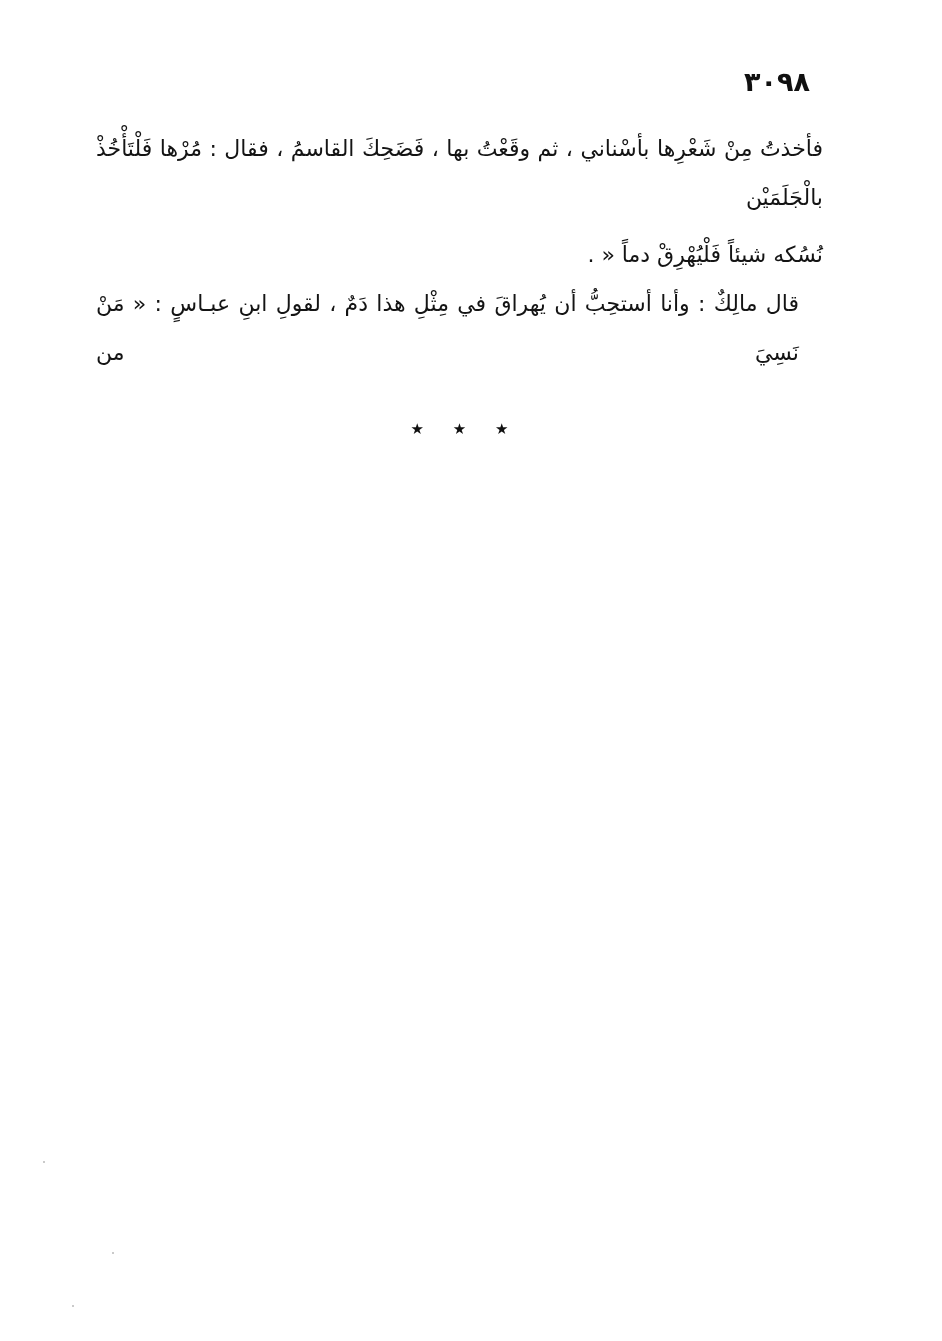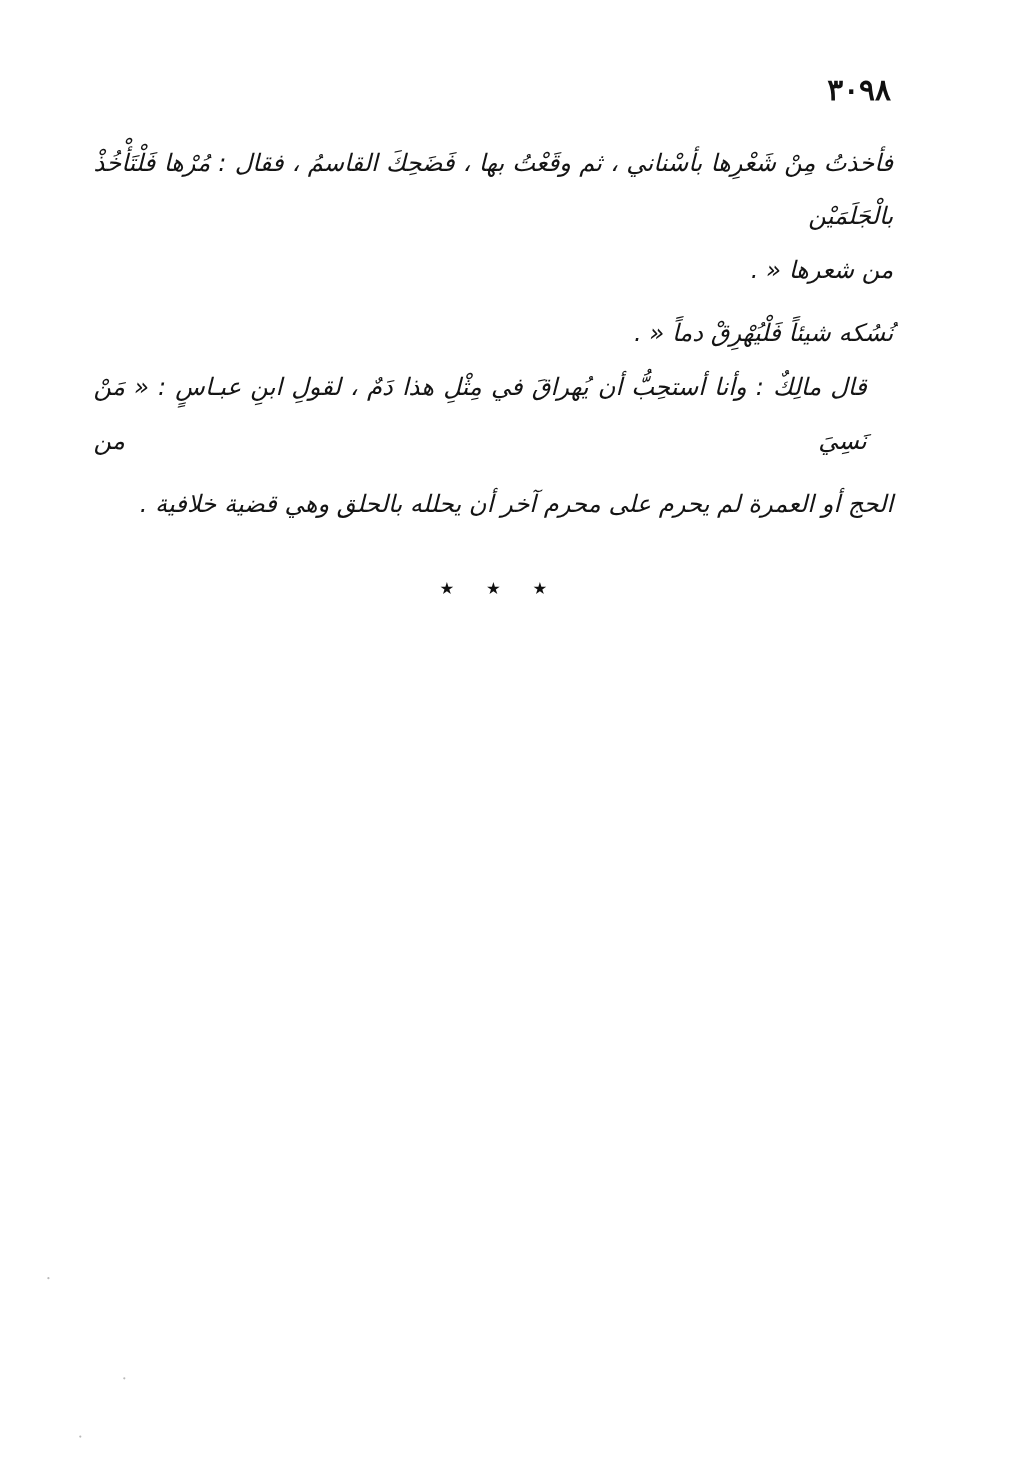--- a/index.html
+++ b/index.html
@@ -19,32 +19,30 @@
   }
   .page-number {
     position: absolute;
     top: 66px;
     right: 132px;
     direction: rtl;
     font-size: 27px;
     font-weight: bold;
     letter-spacing: 1px;
     color: #101010;
-    font-family: Liberation Serif, serif;
   }
   .content {
     position: absolute;
     top: 124px;
-    right: 130px;
+    right: 119px;
     width: 727px;
     direction: rtl;
     text-align: right;
     font-size: 22px;
     line-height: 49px;
-    font-style: italic;
   }
   .para {
     margin: 0 0 8px 0;
     padding: 0;
   }
   .line {
     display: block;
   }
   .line.full {
     text-align: justify;
@@ -76,30 +74,28 @@
 <body>
 
 <div class="page">
 
   <div class="page-number">٣٠٩٨</div>
 
   <div class="content" lang="ar" dir="rtl">
 
     <p class="para">
       <span class="line full">فأخذتُ مِنْ شَعْرِها بأسْناني ، ثم وقَعْتُ بها ، فَضَحِكَ القاسمُ ، فقال : مُرْها فَلْتَأْخُذْ بالْجَلَمَيْن</span>
-      <span class="line">من شعرها « .</span>
     </p>
 
     <p class="para">
       <span class="line">نُسُكه شيئاً فَلْيُهْرِقْ دماً « .</span>
       <span class="line full indent">قال مالِكٌ : وأنا أستحِبُّ أن يُهراقَ في مِثْلِ هذا دَمٌ ، لقولِ ابنِ عبـاسٍ : « مَنْ نَسِيَ من</span>
     </p>
 
     <p class="para">
-      <span class="line">الحج أو العمرة لم يحرم على محرم آخر أن يحلله بالحلق وهي قضية خلافية .</span>
     </p>
 
     <div class="separator">★ ★ ★</div>
 
   </div>
 
   <div class="speck s1"></div>
   <div class="speck s2"></div>
   <div class="speck s3"></div>
 

